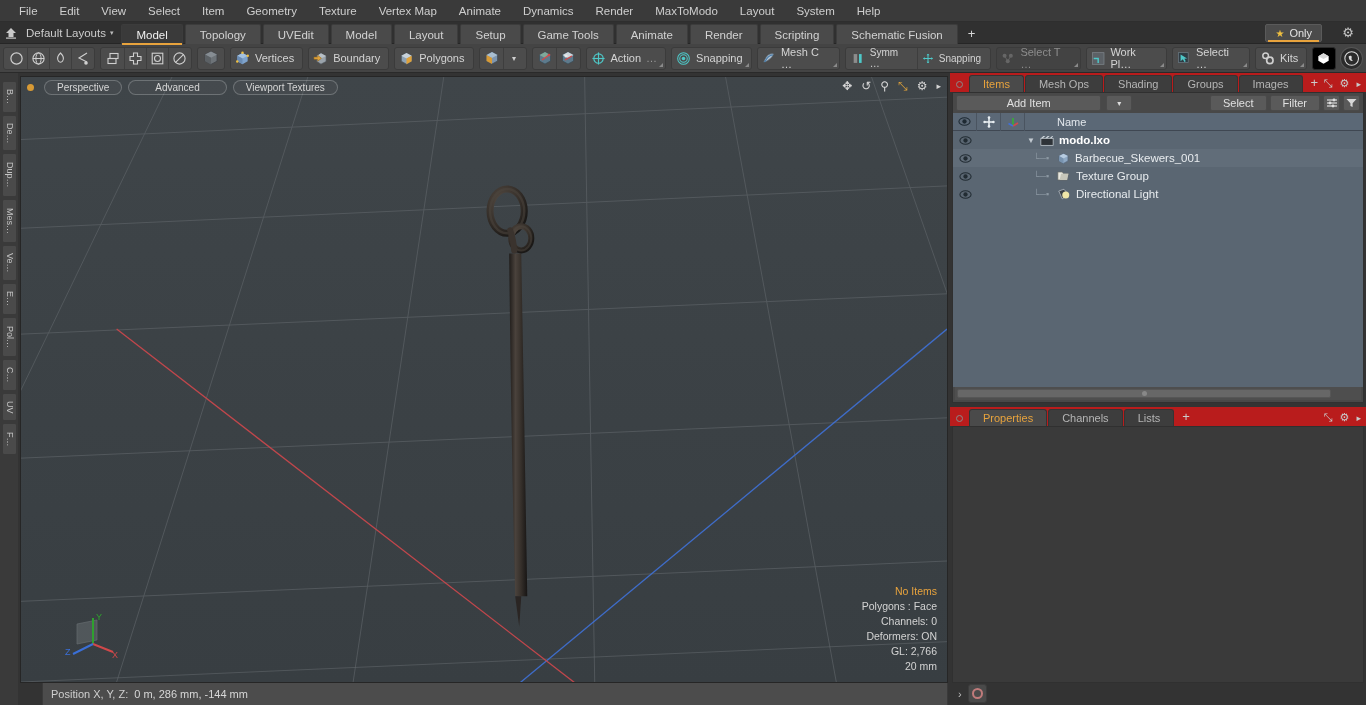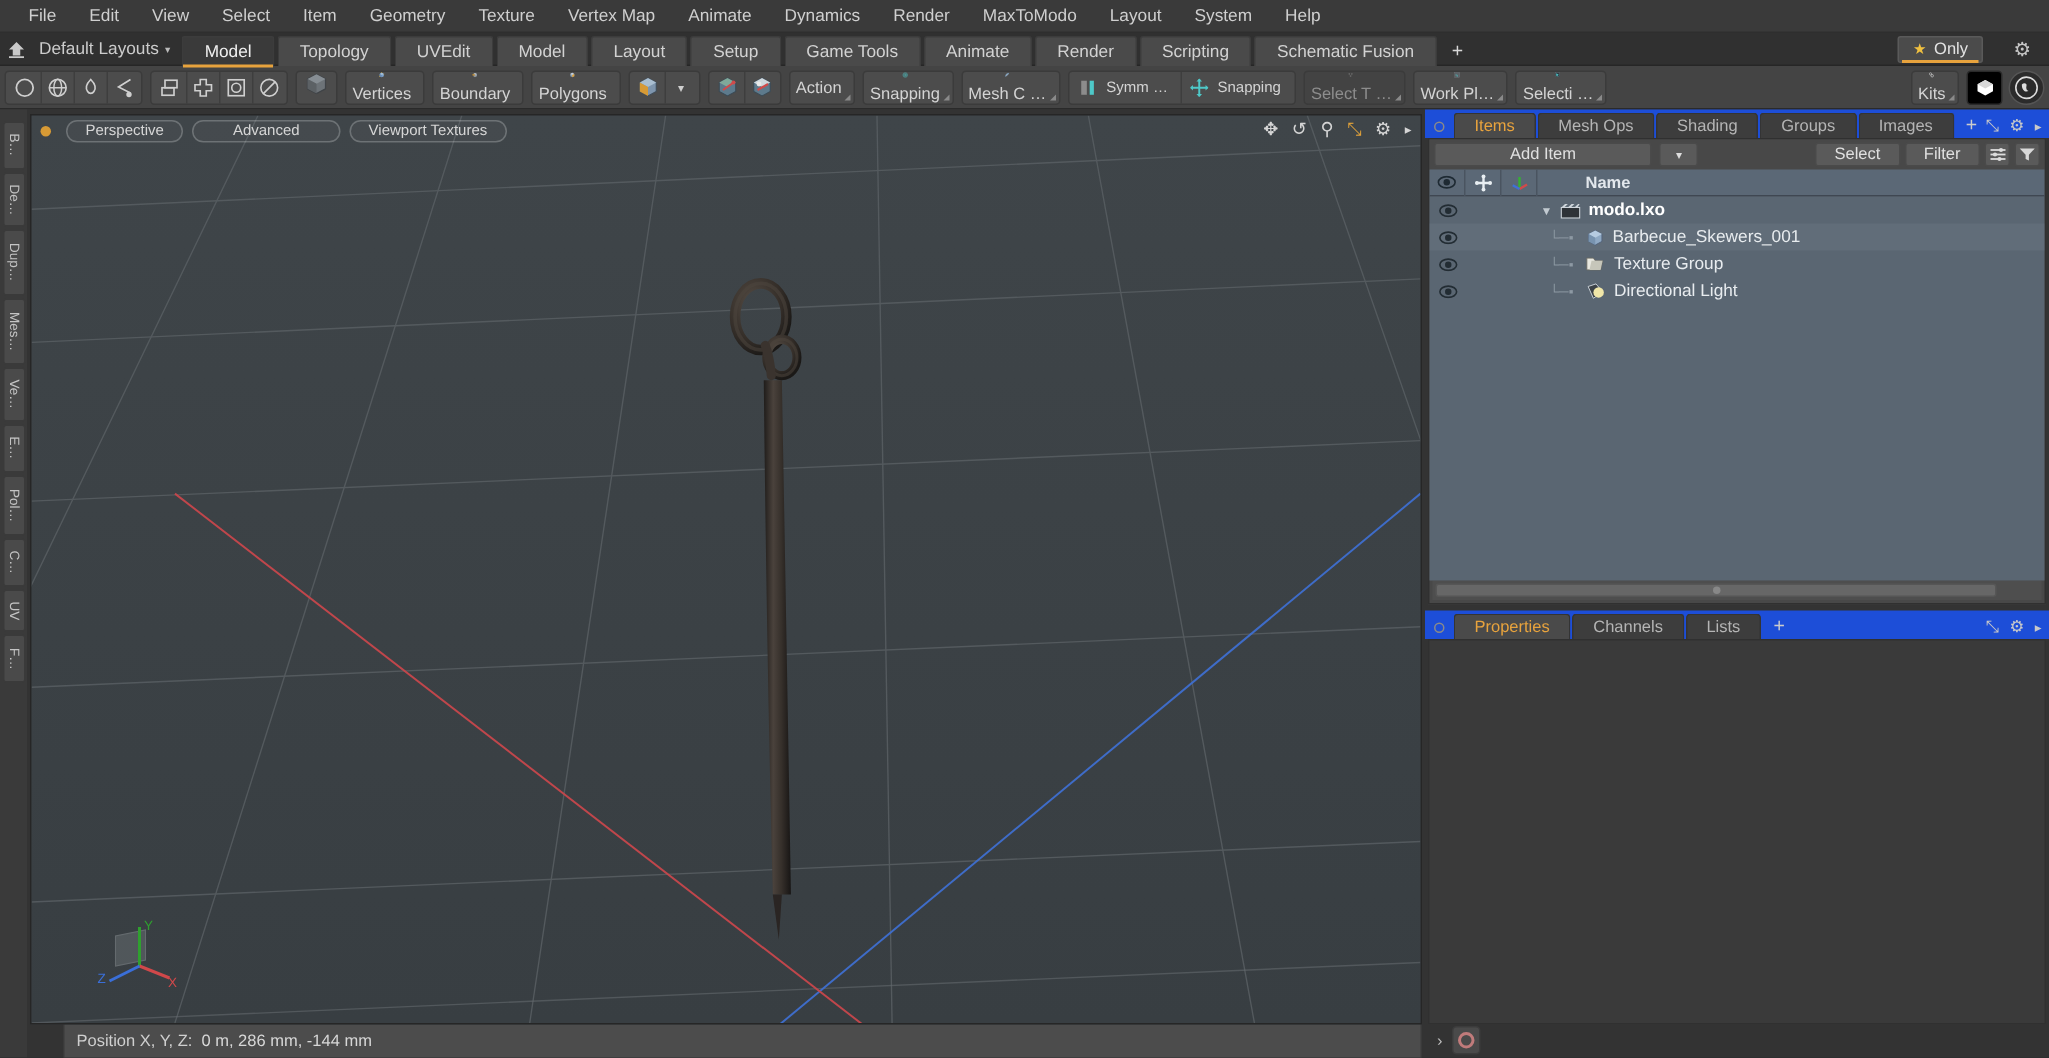--- a/index.html
+++ b/index.html
@@ -64,21 +64,21 @@
   }
   .tbtn {
     height: 21px; min-width: 22px; display: flex; align-items: center; justify-content: center;
     color: #cfcfcf; padding: 0 3px; position: relative; cursor: default;
   }
   .tbtn.lbl { padding: 0 8px 0 4px; gap: 5px; font-size: 10px; color: #d4d4d4; }
   .tbtn.sep { border-left: 1px solid #3e3e3e; }
   .tsolo {
     height: 23px; display: flex; align-items: center; gap: 5px; background: #4c4c4c;
     border: 1px solid #3b3b3b; border-radius: 3px; margin-right: 5px; padding: 0 8px 0 4px;
-    font-size: 11px; color: #d4d4d4; position: relative; flex-direction: column;
+    font-size: 11px; color: #d4d4d4; position: relative;
   }
   .tsolo.dk { background: #434343; color: #8d8d8d; }
   .tsolo .corner { position: absolute; right: 2px; bottom: 2px; width: 0; height: 0;
      border-left: 4px solid transparent; border-bottom: 4px solid #8a8a8a; }
   .spacer-flex { flex: 1; }
 
   
   .body { flex: 1; display: flex; min-height: 0; background: #333; }
 
   
@@ -121,21 +121,21 @@
   .statusbar .pad { width: 22px; }
   .status-field {
     flex: 1; height: 19px; background: #4c4c4c; border: 1px solid #3a3a3a; border-radius: 2px;
     display: flex; align-items: center; padding: 15px 8px; font-size: 11px; color: #d7d7d7; gap: 6px;
   }
   .status-field .lab { color: #cfcfcf; }
 
   
   .rpanel { width: 416px; flex-shrink: 0; display: flex; flex-direction: column; background: #333; }
   .panel-tabs {
-    height: 19px; display: flex; align-items: flex-end; background: #1d4ed8; position: relative; padding-left: 6px;
+    height: 19px; display: flex; align-items: flex-end; background: #b91c1c; position: relative; padding-left: 6px;
   }
   .pdot { width: 7px; height: 7px; border: 1px solid #8a8a8a; border-radius: 50%; margin: 0 6px 4px 0; }
   .ptab {
     height: 17px; line-height: 16px; padding: 0 13px; background: #3d3d3d; color: #b5b5b5; font-size: 11px;
     margin-right: 1px; border-radius: 3px 3px 0 0; border: 1px solid #343434; border-bottom: none;
   }
   .ptab.active { background: #4a4a4a; color: #e8a33d; }
   .ptab.plus { background: transparent; border: none; color: #ccc; padding: 0 7px; font-size: 13px; }
   .ptabs-right { position: absolute; right: 5px; bottom: 2px; display: flex; align-items: center; gap: 7px; }
   .ptabs-right span { color: #c9c9c9; font-size: 11px; }
@@ -153,21 +153,21 @@
   }
   .sbtn {
     height: 16px; padding: 0 12px; background: #5a5a5a; border: 1px solid #4a4a4a; border-radius: 2px;
     display: flex; align-items: center; font-size: 11px; color: #e0e0e0;
   }
   .ibtn-sm {
     width: 17px; height: 16px; background: #5a5a5a; border: 1px solid #4a4a4a; border-radius: 2px;
     display: flex; align-items: center; justify-content: center; color: #d8d8d8; font-size: 10px;
   }
 
-  .listhead { height: 18px; background: #5b6876; display: flex; align-items: center; border-bottom:1px solid #3f4752;font-weight:bold; }
+  .listhead { height: 18px; background: #5b6876; display: flex; align-items: center; border-bottom:1px solid #3f4752; }
   .lh-col { width: 24px; display: flex; align-items: center; justify-content: center; border-right: 1px solid #4a5460; height: 18px; }
   .lh-name { flex: 1; padding-left: 32px; color: #e2e7ec; font-size: 11px; }
 
   .listbody { flex: 1; background: #5a6672; overflow: hidden; position: relative; }
   .lrow { height: 18px; display: flex; align-items: center; }
   .lrow.alt { background: #616d79; }
   .lrow .eye { width: 24px; display: flex; align-items: center; justify-content: center; }
   .lrow .c2, .lrow .c3 { width: 24px; }
   .lrow .nm { flex: 1; display: flex; align-items: center; gap: 5px; color: #e8ecef; font-size: 11.5px; }
   .lrow .nm.root { font-weight: bold; color: #fff; }
@@ -570,20 +570,28 @@
             <path d="M14 34 L14 14 L34 10 L34 30 Z" fill="#6f7679" opacity="0.45" stroke="#9aa0a3" stroke-width="0.7"></path>
             <line x1="30" y1="34" x2="30" y2="8" stroke="#2fa02f" stroke-width="2"></line>
             <text x="33" y="10" fill="#2fa02f" font-size="9" font-family="Liberation Sans, sans-serif">Y</text>
             <line x1="30" y1="34" x2="50" y2="42" stroke="#d0484a" stroke-width="2"></line>
             <text x="49" y="48" fill="#d0484a" font-size="9" font-family="Liberation Sans, sans-serif">X</text>
             <line x1="30" y1="34" x2="10" y2="44" stroke="#3a6fd8" stroke-width="2"></line>
             <text x="2" y="45" fill="#3a6fd8" font-size="9" font-family="Liberation Sans, sans-serif">Z</text>
           </svg>
         </div>
 
+        <div class="vp-stats">
+          <div class="hi">No Items</div>
+          <div>Polygons : Face</div>
+          <div>Channels: 0</div>
+          <div>Deformers: ON</div>
+          <div>GL: 2,766</div>
+          <div>20 mm</div>
+        </div>
       </div>
 
       <div class="statusbar">
         <div class="pad"></div>
         <div class="status-field">
           <span class="lab">Position X, Y, Z:</span>
           <span>0 m, 286 mm, -144 mm</span>
         </div>
       </div>
     </div>

